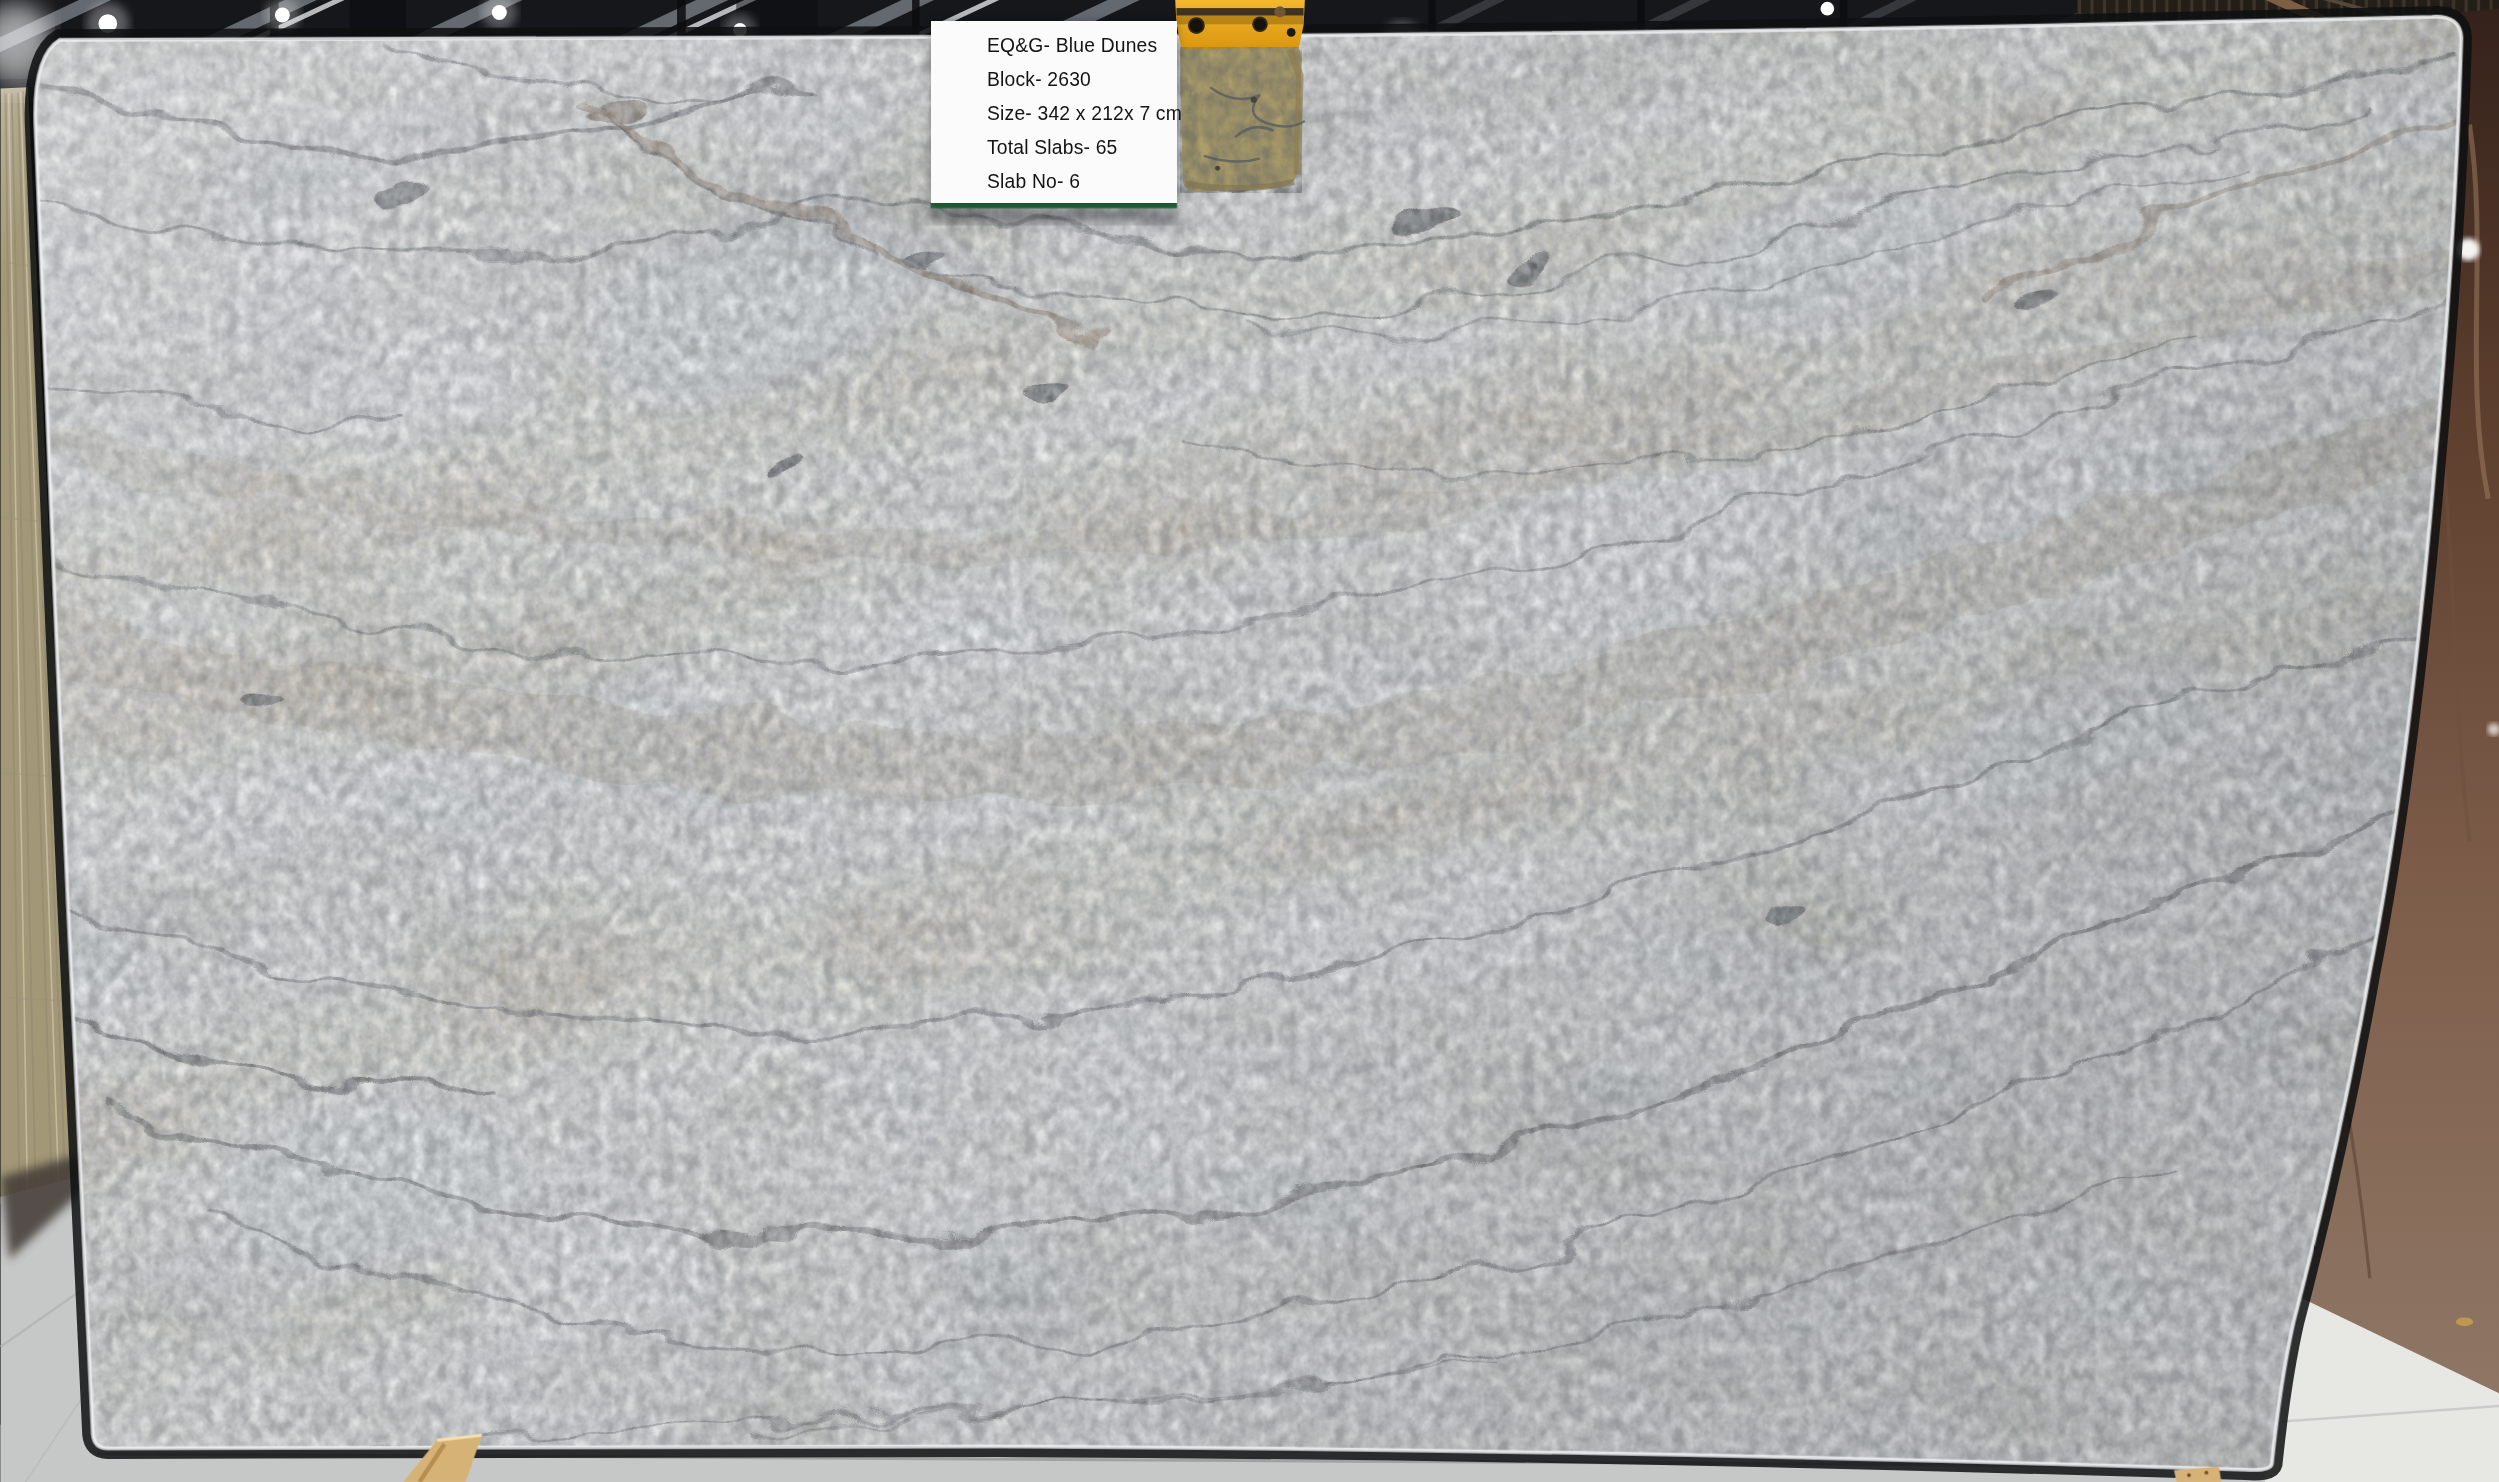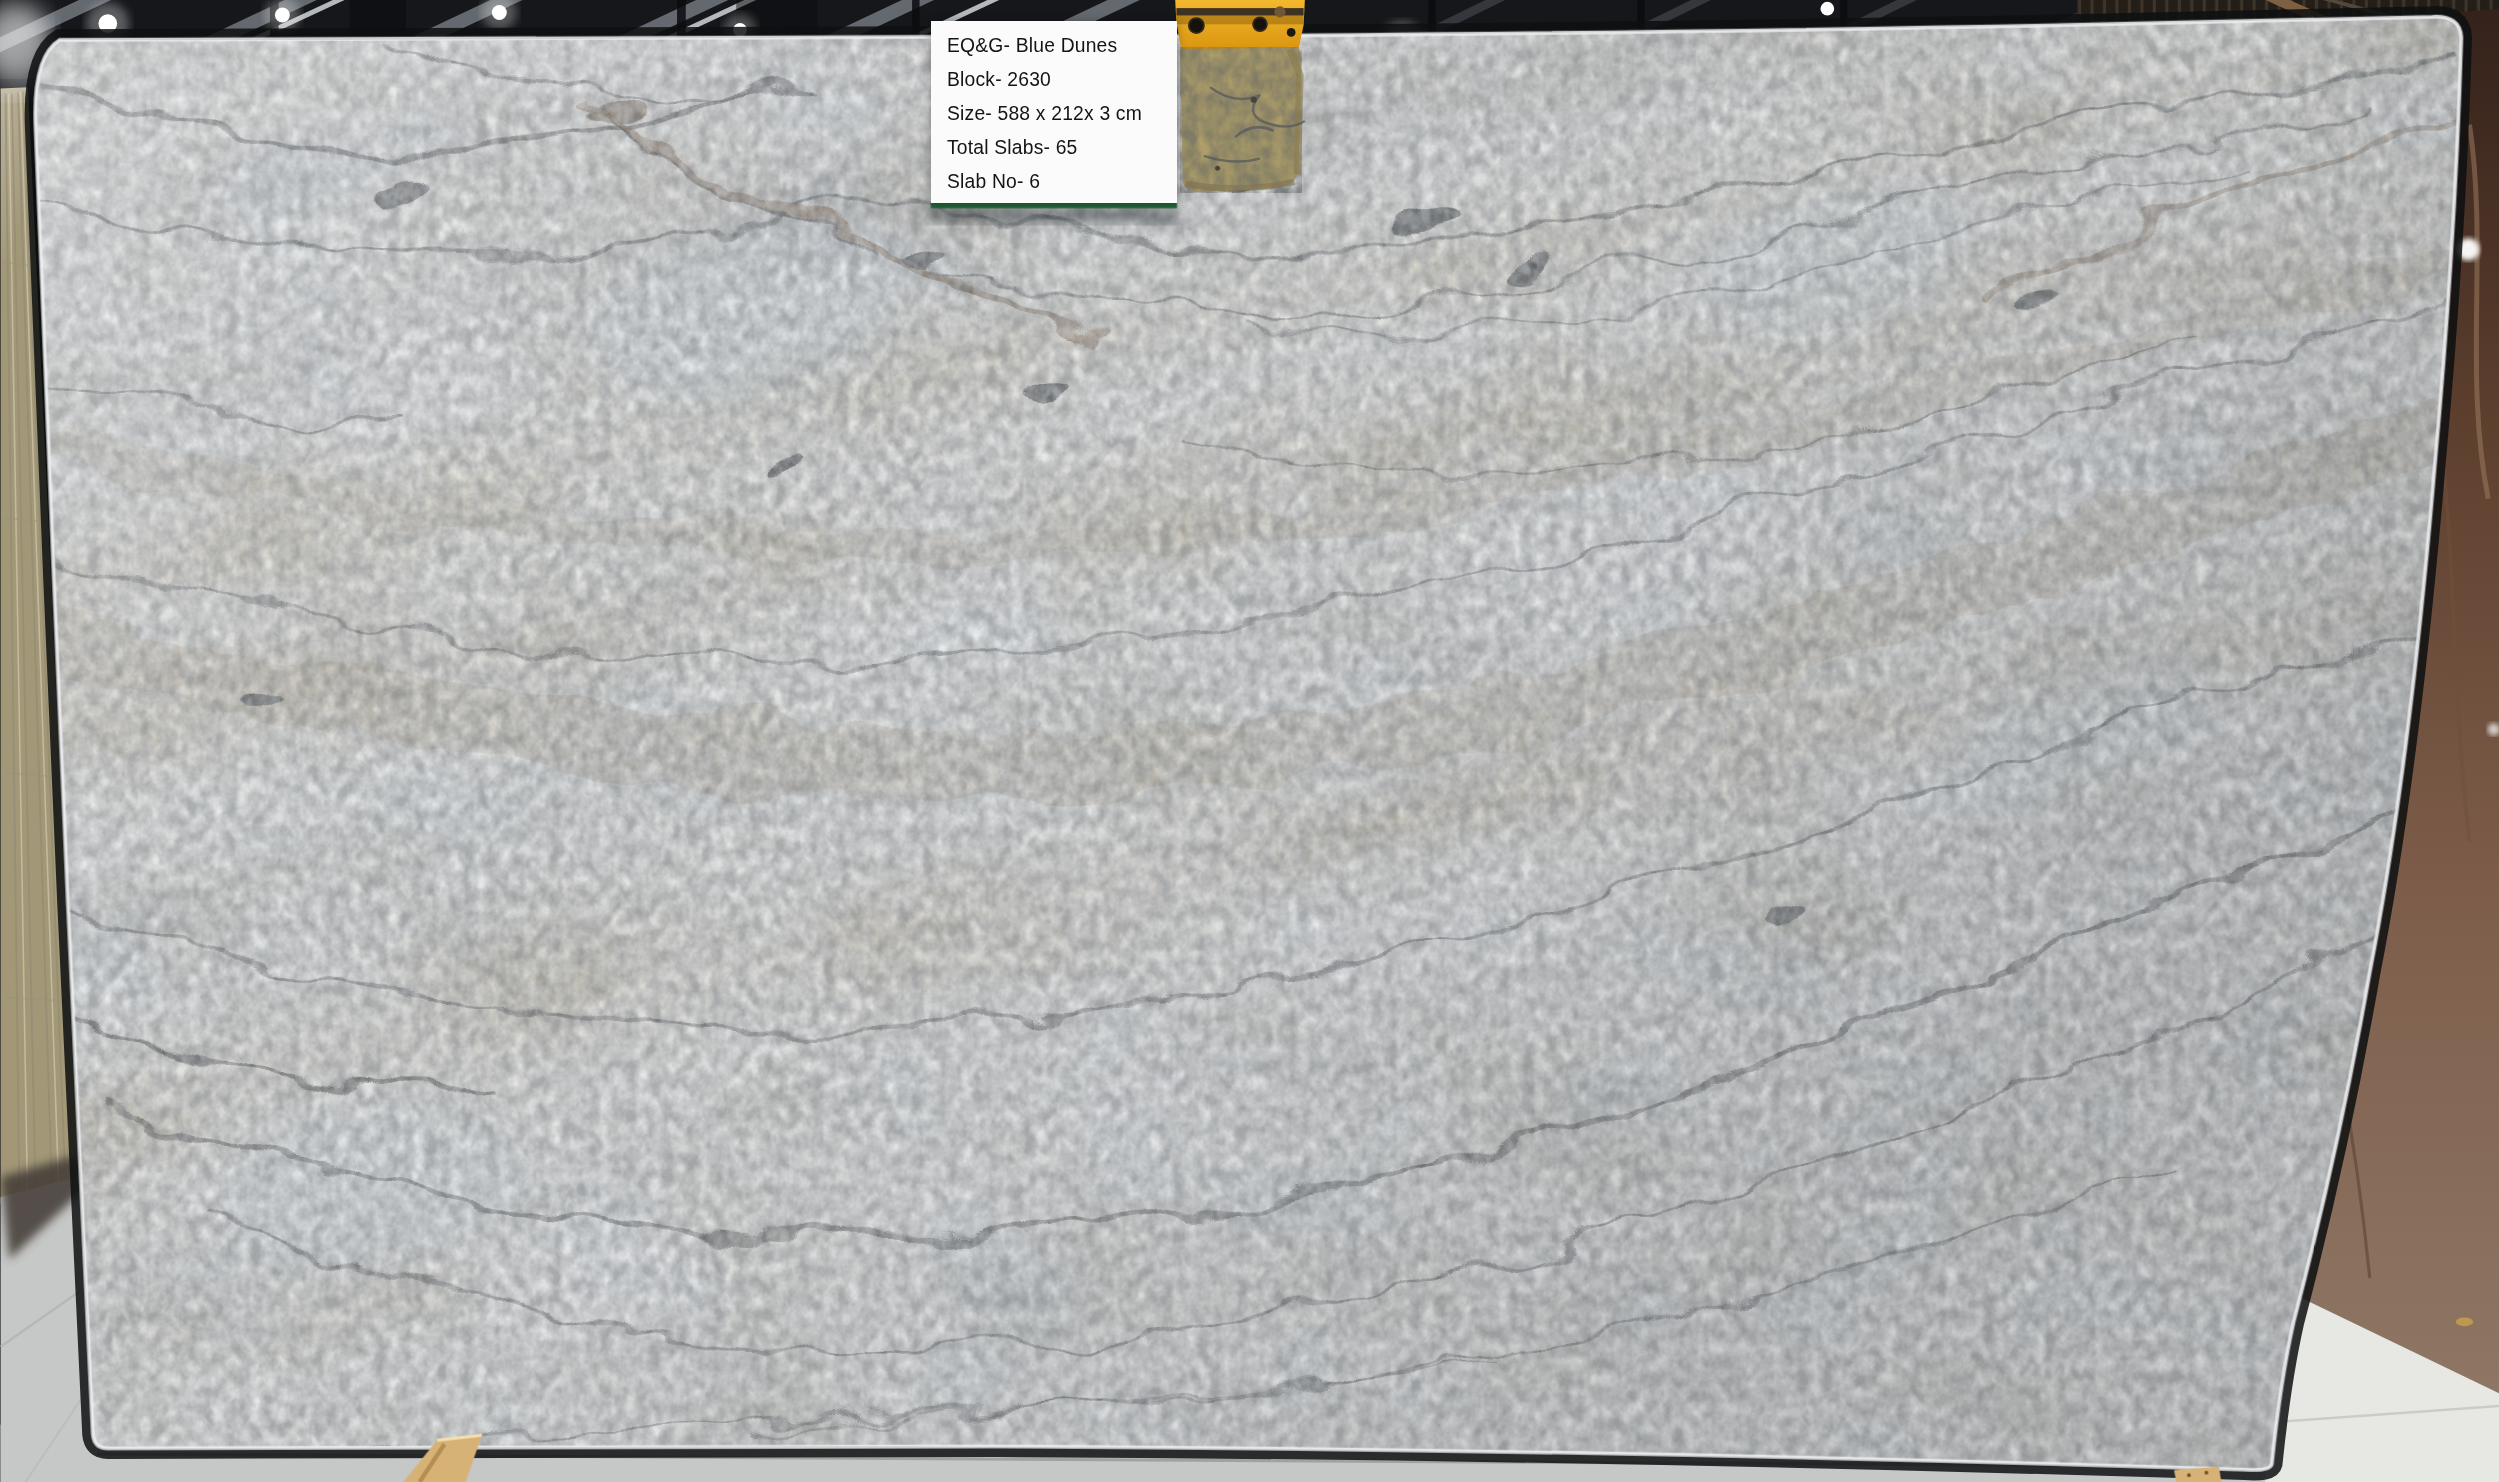--- a/index.html
+++ b/index.html
@@ -5,21 +5,21 @@
   html,body{margin:0;padding:0;background:#0c0d0f;}
   .stage{position:relative;width:2500px;height:1482px;overflow:hidden;font-family:"Liberation Sans",sans-serif;}
   .stage svg{position:absolute;left:0;top:0;display:block;}
   .slab-label{
     position:absolute;left:931px;top:20.6px;width:246px;height:182px;
     background:#fbfbfb;box-sizing:border-box;padding:8px 0 0 16px;
     box-shadow:0 1.2px 8.7px rgba(0,0,0,.35);
   }
   .slab-label .line{
     font-size:19.3px;line-height:34px;color:#141414;letter-spacing:0.2px;
-    font-family:"Liberation Sans",sans-serif;white-space:nowrap;
+    font-family:"Liberation Sans",sans-serif;white-space:nowrap;margin-left:40px;
   }
 </style>
 </head>
 <body>
 
 <div class="stage">
 <svg width="2500" height="1482" viewBox="0 0 4008 2377" xmlns="http://www.w3.org/2000/svg">
   <defs>
     <clipPath id="slabClip">
       <path d="M 95,64 C 600,66 1200,60 1800,58 C 2400,56 2900,48 3320,40 C 3560,35 3800,30 3900,27 Q 3945,24 3947,60 C 3940,300 3925,520 3905,740 C 3880,1040 3845,1330 3800,1560 C 3765,1760 3720,1960 3678,2120 C 3660,2200 3650,2280 3643,2348 Q 3640,2360 3600,2357 C 3000,2338 2300,2323 1600,2320 C 1100,2318 600,2322 172,2323 Q 150,2323 148,2300 C 140,2100 125,1800 108,1450 C 90,1050 70,560 56,200 Q 52,90 95,64 Z"></path>
@@ -311,18 +311,18 @@
   <g>
     <polygon points="3486,2358 3558,2352 3562,2377 3490,2377" fill="#d7b276"></polygon>
     <circle cx="3510" cy="2366" r="3" fill="#6b4e28"></circle>
         <circle cx="3538" cy="2362" r="3" fill="#6b4e28"></circle>
   </g>
 </svg>
 
   <div class="slab-label">
     <div class="line">EQ&amp;G- Blue Dunes</div>
     <div class="line">Block- 2630</div>
-    <div class="line">Size- 588 x 212x 3 cm</div>
+    <div class="line">Size- 342 x 212x 7 cm</div>
     <div class="line">Total Slabs- 65</div>
     <div class="line">Slab No- 6</div>
   </div>
 </div>
 
 
 </body></html>

